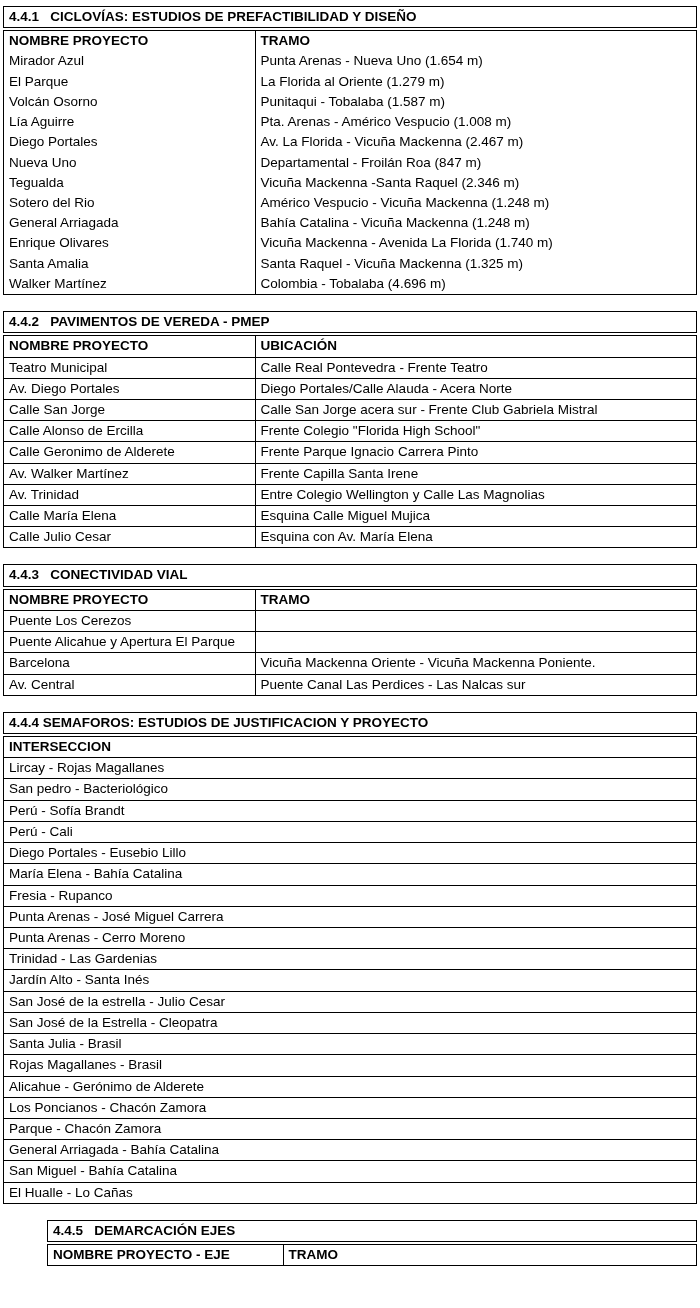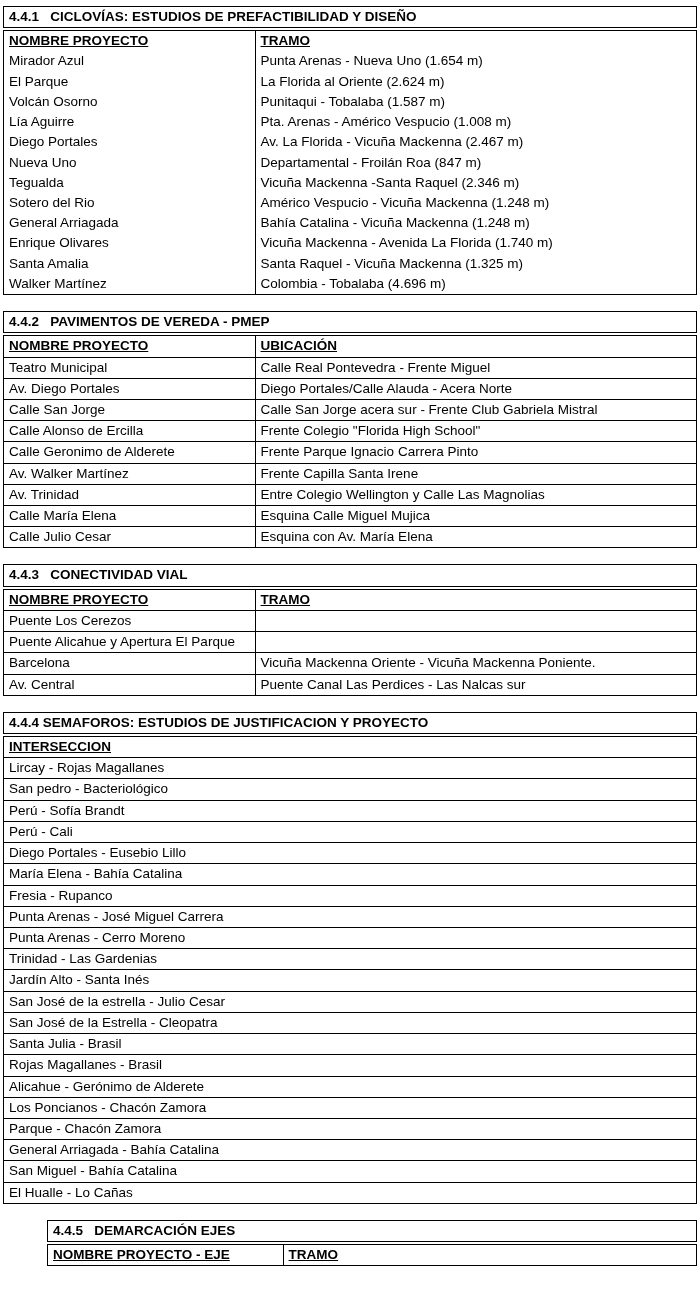--- a/index.html
+++ b/index.html
@@ -32,21 +32,21 @@
     padding: 1px 5px;
     text-align: left;
     vertical-align: middle;
     line-height: 1.35;
     height: 20px;
     overflow: hidden;
     white-space: nowrap;
     font-weight: normal;
   }
   .doc-table th { font-weight: bold; }
-  .hdr-underline { text-decoration: underline; }
+  .hdr-underline { }
   
   .doc-table.no-row-lines th,
   .doc-table.no-row-lines td {
     border-top: none;
     border-bottom: none;
   }
 </style>
 </head>
 <body>
 
@@ -64,21 +64,21 @@
             <th><span class="hdr-underline">TRAMO</span></th>
           </tr>
       </thead>
       <tbody>
           <tr>
             <td>Mirador Azul</td>
             <td>Punta Arenas - Nueva Uno (1.654 m)</td>
           </tr>
           <tr>
             <td>El Parque</td>
-            <td>La Florida al Oriente (2.624 m)</td>
+            <td>La Florida al Oriente (1.279 m)</td>
           </tr>
           <tr>
             <td>Volcán Osorno</td>
             <td>Punitaqui - Tobalaba (1.587 m)</td>
           </tr>
           <tr>
             <td>Lía Aguirre</td>
             <td>Pta. Arenas - Américo Vespucio (1.008 m)</td>
           </tr>
           <tr>
@@ -126,21 +126,21 @@
         </colgroup>
       <thead>
         <tr>
             <th><span class="hdr-underline">NOMBRE PROYECTO</span></th>
             <th><span class="hdr-underline">UBICACIÓN</span></th>
           </tr>
       </thead>
       <tbody>
           <tr>
             <td>Teatro Municipal</td>
-            <td>Calle Real Pontevedra - Frente Miguel</td>
+            <td>Calle Real Pontevedra - Frente Teatro</td>
           </tr>
           <tr>
             <td>Av. Diego Portales</td>
             <td>Diego Portales/Calle Alauda - Acera Norte</td>
           </tr>
           <tr>
             <td>Calle San Jorge</td>
             <td>Calle San Jorge acera sur - Frente Club Gabriela Mistral</td>
           </tr>
           <tr>

